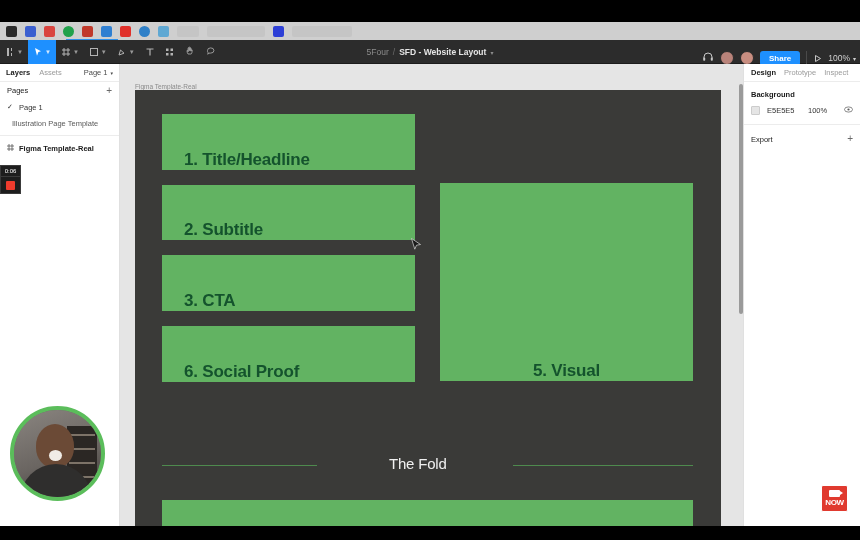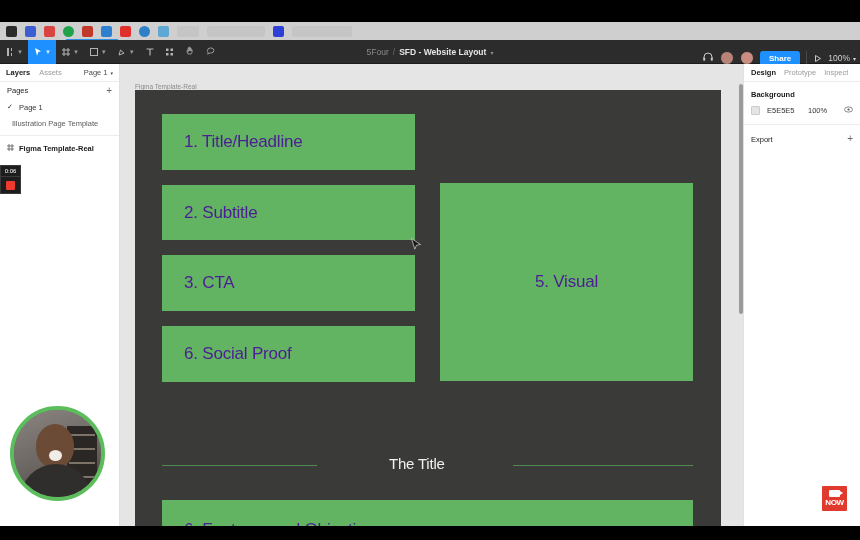--- a/index.html
+++ b/index.html
@@ -134,22 +134,22 @@
     background: #e5e5e5; overflow: hidden;
   }
   .frame-label {
     position: absolute; left: 15px; top: 19px; font-size: 6.5px; color: #8a8a8a;
   }
   .frame {
     position: absolute; left: 15px; top: 26px; width: 586px; height: 460px;
     background: #3a3a38;
   }
   .block {
-    position: absolute; background: #62b362; color: #4c1d95;
-    font-weight: normal; display: flex; align-items: center;
+    position: absolute; background: #62b362; color: #14532d;
+    font-weight: bold; display: flex; align-items: flex-end;
     padding-left: 22px; font-size: 17px; letter-spacing: -.2px;
   }
   .block.center { justify-content: center; padding-left: 0; }
   .fold-label {
     position: absolute; color: #f0f0f0; font-size: 15px; letter-spacing: -.2px;
   }
   .fold-line { position: absolute; height: 1px; background: #4e8a4e; }
 
   
   .vscroll { position: absolute; left: 739px; top: 64px; width: 4px; height: 476px; background: #e5e5e5; }
@@ -361,21 +361,21 @@
 
       <div class="block" style="left:27px; top:236px; width:253px; height:56px;">
         <span>6. Social Proof</span>
       </div>
 
       <div class="block center" style="left:305px; top:93px; width:253px; height:198px;">
         <span>5. Visual</span>
       </div>
 
       <div class="fold-line" style="left:27px; top:375px; width:155px;"></div>
-      <div class="fold-label" style="left:254px; top:365px;">The Title</div>
+      <div class="fold-label" style="left:254px; top:365px;">The Fold</div>
       <div class="fold-line" style="left:378px; top:375px; width:180px;"></div>
 
       <div class="block" style="left:27px; top:410px; width:531px; height:60px;">
         <span>6. Features and Objections</span>
       </div>
     </div>
   </div>
 
   <div class="cursor">
     <svg width="11" height="14" viewBox="0 0 11 14">

